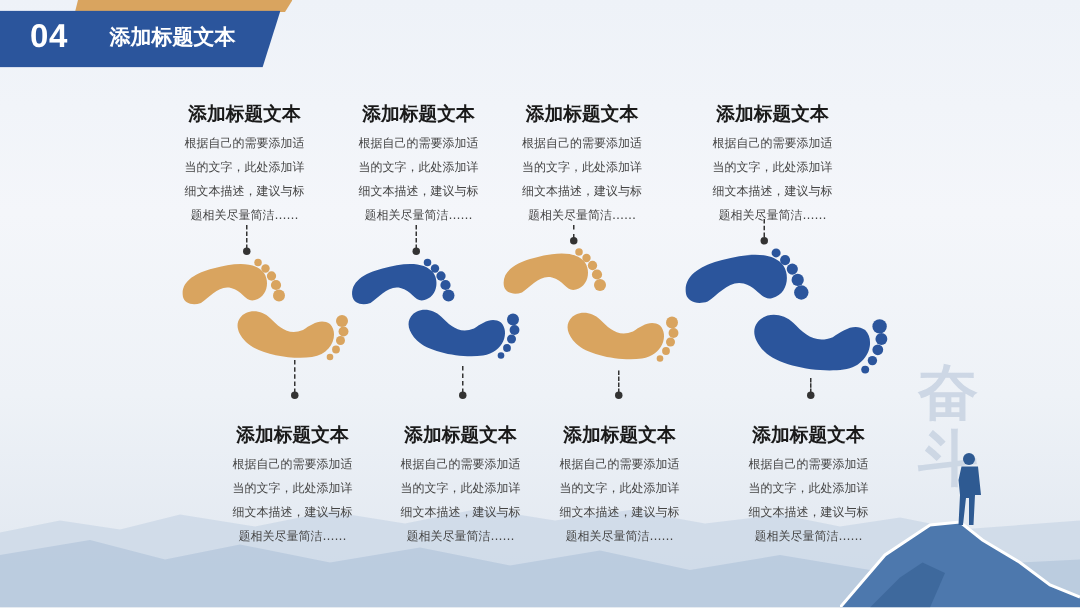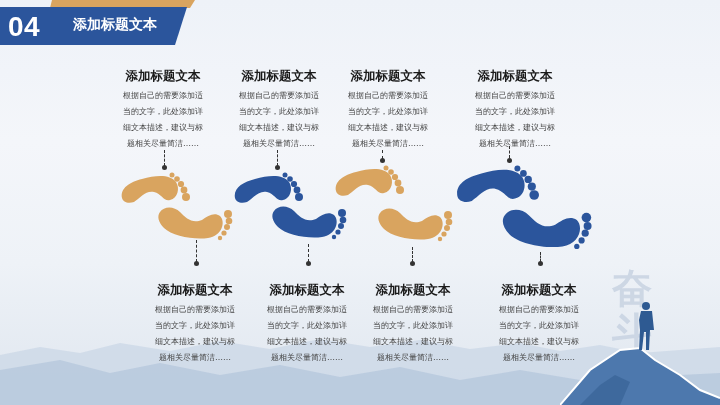--- a/index.html
+++ b/index.html
@@ -5,21 +5,21 @@
   html, body { margin:0; padding:0; }
   body { width:720px; height:405px; overflow:hidden; position:relative;
     font-family:"DejaVu Sans", "Liberation Sans", sans-serif;
     background: linear-gradient(180deg, #eef2f8 0%, #f4f6fa 35%, #eef2f7 65%, #dfe6ef 100%); }
   .slide { position:absolute; inset:0; }
   
   .hdr-gold { position:absolute; left:0; top:0; width:195px; height:8px; background:#d9a45f;
     clip-path: polygon(52px 0, 195px 0, 190px 8px, 50px 8px); }
   .hdr-blue { position:absolute; left:0; top:7px; width:187px; height:38px; background:#2b559c;
     clip-path: polygon(0 0, 187px 0, 175px 38px, 0 38px); }
-  .hdr-num { position:absolute; left:8px; top:11px; color:#fff; font-size:28px; font-weight:bold; font-family:"Liberation Sans", sans-serif; letter-spacing:0.5px; }
+  .hdr-num { position:absolute; left:20px; top:11px; color:#fff; font-size:22px; font-weight:bold; font-family:"Liberation Sans", sans-serif; letter-spacing:0.5px; }
   .hdr-title { position:absolute; left:73px; top:16px; color:#fff; font-size:14px; font-weight:bold; }
 
   
   .mtn { position:absolute; left:0; bottom:0; width:720px; height:80px; }
 
   
   .blk { position:absolute; width:110px; text-align:center; }
   .blk .t { font-size:12.5px; font-weight:bold; color:#1a1a1a; line-height:16px; margin-bottom:4px; white-space:nowrap; }
   .blk .d { font-size:8px; color:#444; line-height:16px; }
 
@@ -29,21 +29,21 @@
 </head>
 <body>
 
 <div class="slide">
 
   <svg class="mtn" viewBox="0 0 720 80" preserveAspectRatio="none">
     <path d="M0 30 L40 22 L80 28 L120 18 L170 26 L220 16 L270 24 L320 14 L370 22 L420 15 L470 24 L520 18 L560 26 L600 20 L640 28 L720 22 L720 80 L0 80 Z" fill="#c9d6e6" opacity="0.7"></path>
     <path d="M0 45 L60 35 L110 48 L160 38 L220 50 L280 40 L340 52 L400 42 L460 55 L520 45 L580 55 L720 48 L720 80 L0 80 Z" fill="#aec1d8" opacity="0.6"></path>
   </svg>
 
-  <div style="position:absolute; left:612px; top:240px; width:40px; font-size:40px; line-height:44px; color:#c8d3e2; font-weight:bold; font-family:'DejaVu Serif', serif; opacity:0.85;margin-top:26px;">奋斗</div>
+  <div style="position:absolute; left:612px; top:240px; width:40px; font-size:40px; line-height:44px; color:#c8d3e2; font-weight:bold; font-family:'DejaVu Serif', serif; opacity:0.85;">奋斗</div>
   <svg style="position:absolute; left:560px; top:290px;" width="160" height="115" viewBox="0 0 160 115">
     <path d="M0 115 L30 80 L60 60 L80 58 L95 70 L120 85 L140 100 L160 108 L160 115 Z" fill="#4d78ad"></path>
     <path d="M0 115 L30 80 L60 60 L80 58 L95 70 L120 85 L140 100 L160 108" fill="none" stroke="#fff" stroke-width="2"></path>
     <path d="M20 115 L40 95 L55 85 L70 92 L60 115 Z" fill="#3b6599" opacity="0.8"></path>
 
     <circle cx="86" cy="16" r="4" fill="#2e5a92"></circle>
     <path d="M81 21 L92 21 L94 40 L90 40 L89 60 L86 60 L86 42 L84 42 L82 60 L79 60 L80 40 L79 30 Z" fill="#2e5a92"></path>
   </svg>
 
   <div class="hdr-gold"></div>

